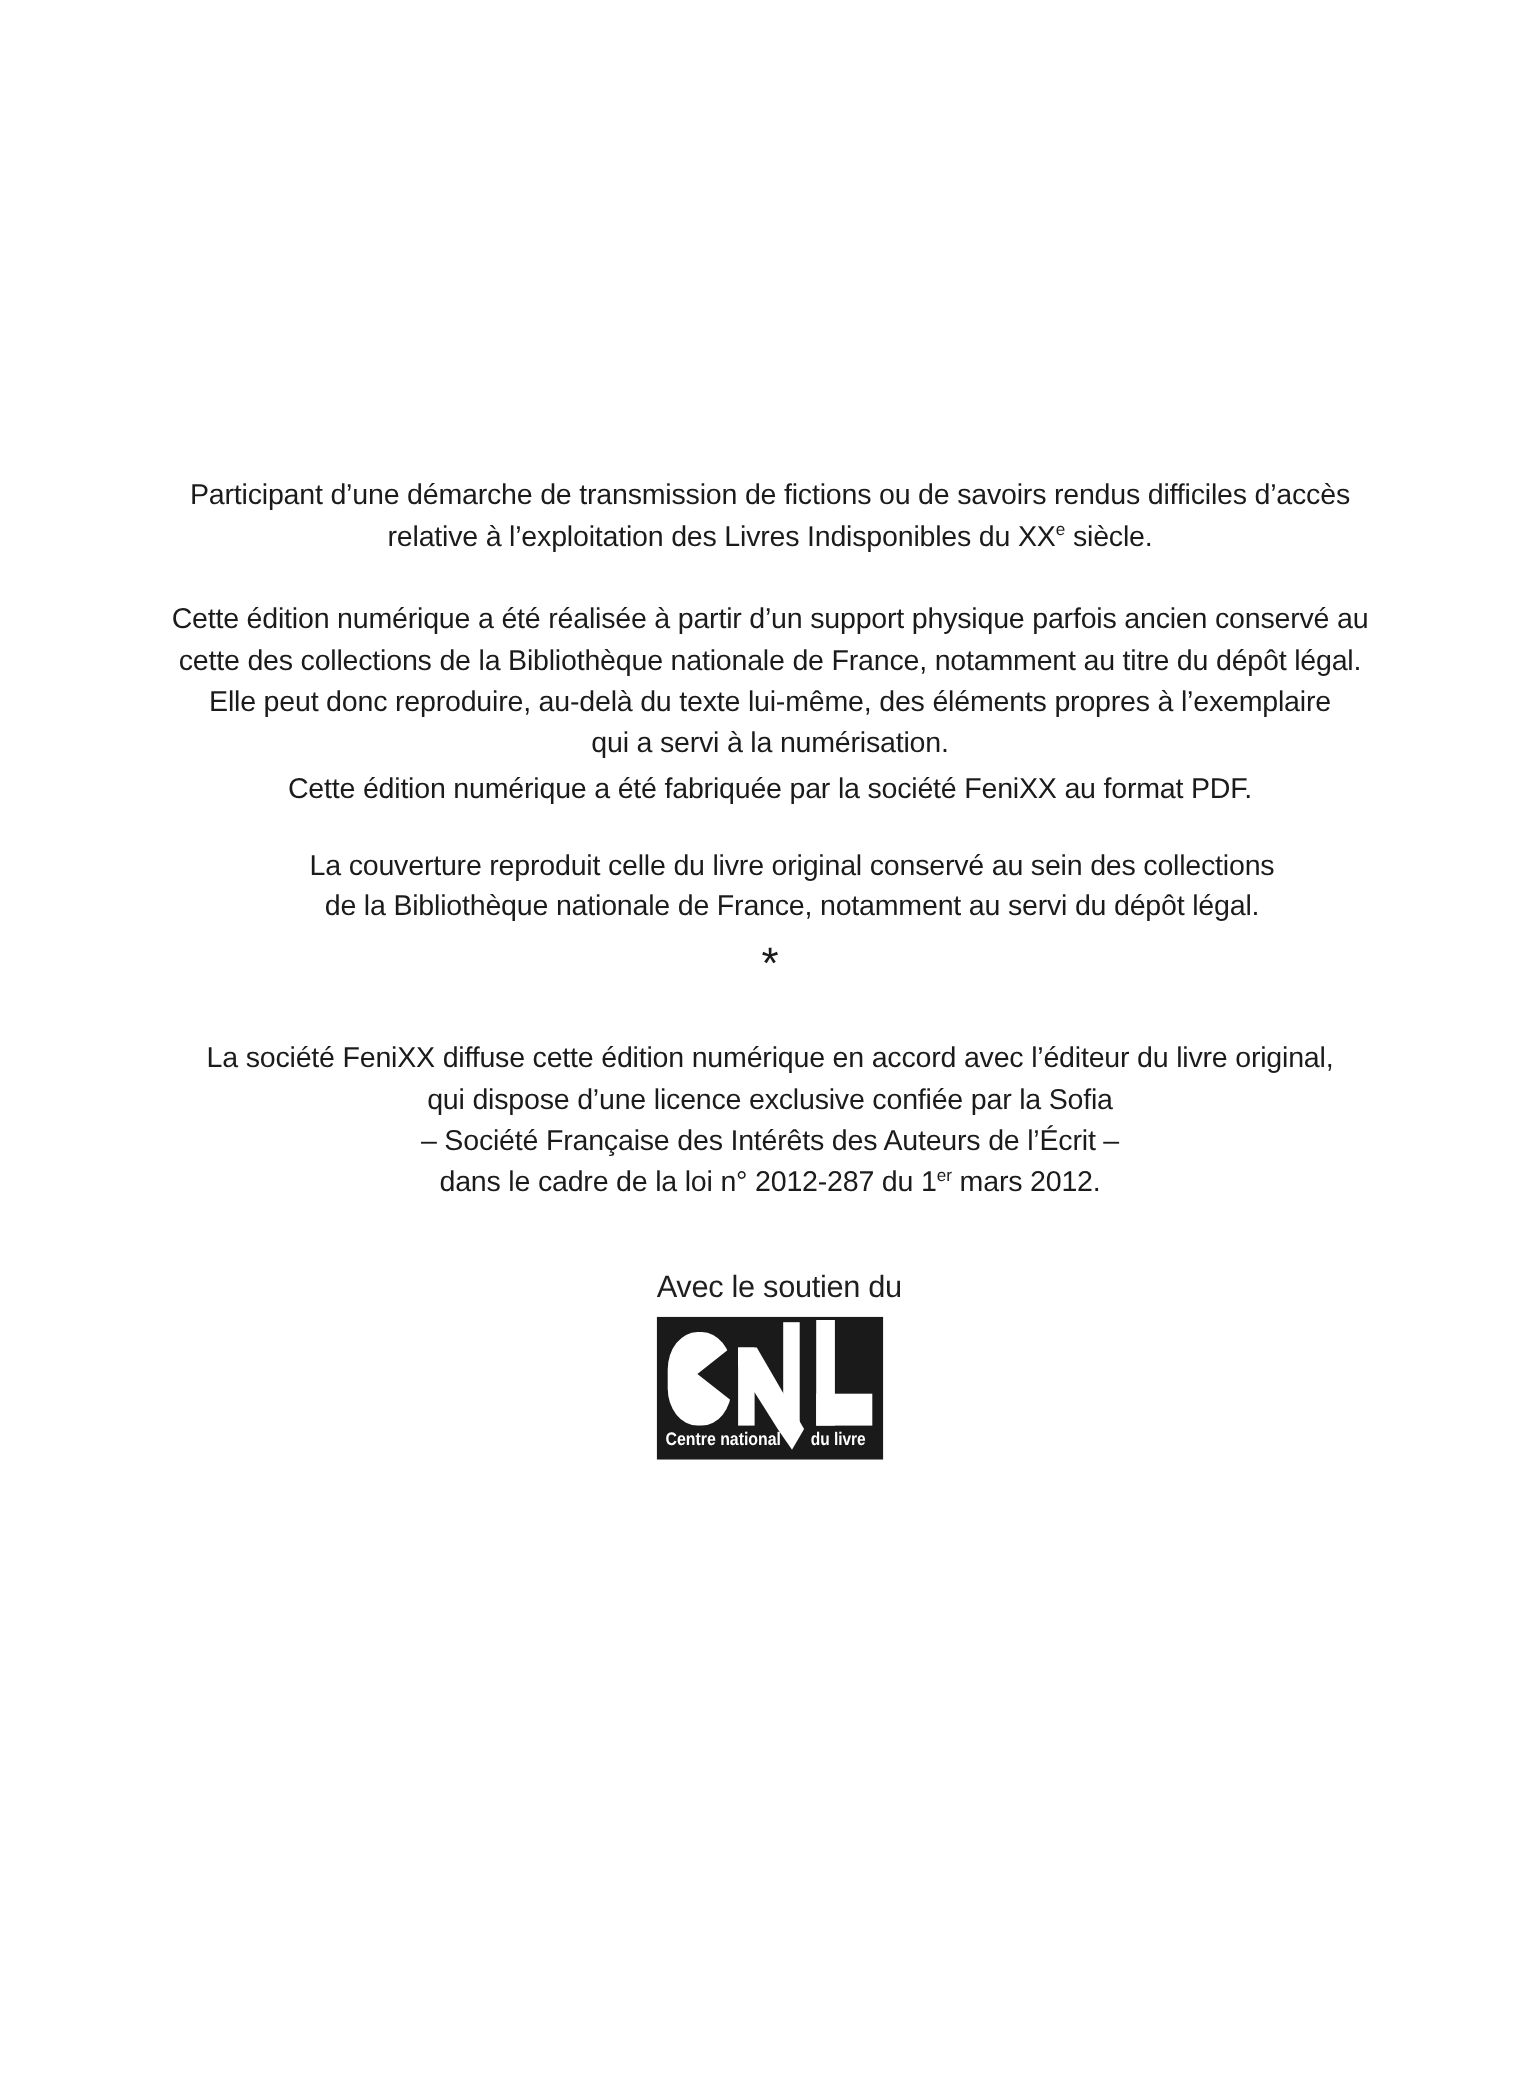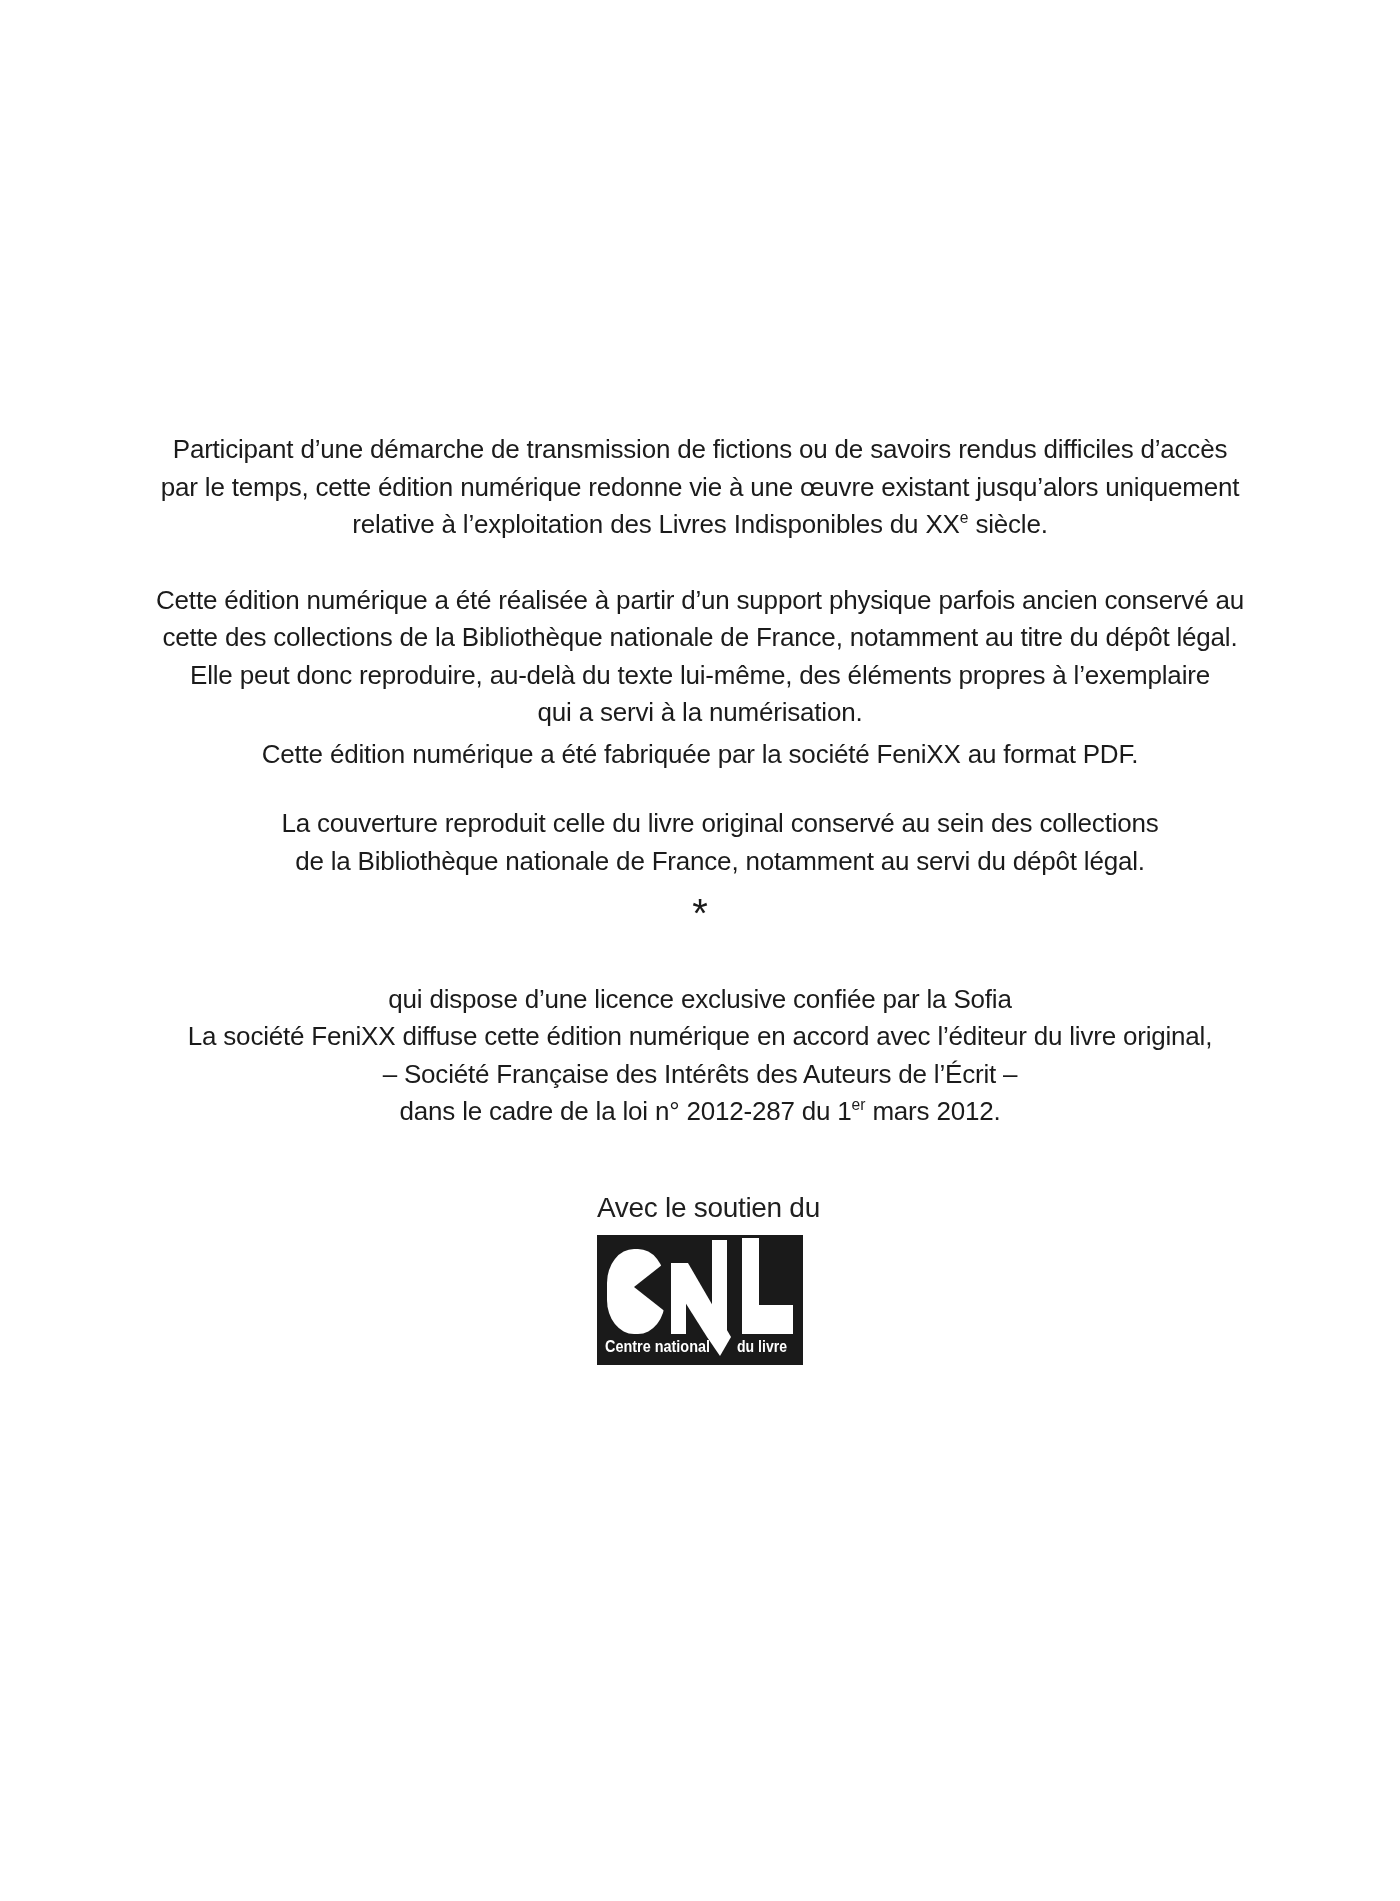--- a/index.html
+++ b/index.html
@@ -56,42 +56,41 @@
 </style>
 </head>
 <body>
 
 <div class="page" data-name="document-page">
 
   <section class="text-block" data-name="edition-notice">
     <div data-name="paragraphs">
         <div class="para" data-name="paragraph-legal-context">
           <div class="line" data-name="text-line">Participant d’une démarche de transmission de fictions ou de savoirs rendus difficiles d’accès</div>
-          <div class="line" data-name="text-line">par le temps, cette édition numérique redonne vie à une œuvre existant jusqu’alors uniquement</div>
           <div class="line" data-name="text-line">relative à l’exploitation des Livres Indisponibles du XX<sup>e</sup> siècle.</div>
         </div>
         <div class="para" data-name="paragraph-source">
           <div class="line" data-name="text-line">Cette édition numérique a été réalisée à partir d’un support physique parfois ancien conservé au</div>
           <div class="line" data-name="text-line">cette des collections de la Bibliothèque nationale de France, notamment au titre du dépôt légal.</div>
           <div class="line" data-name="text-line">Elle peut donc reproduire, au-delà du texte lui-même, des éléments propres à l’exemplaire</div>
           <div class="line" data-name="text-line">qui a servi à la numérisation.</div>
         </div>
         <div class="para" data-name="paragraph-fabrication">
           <div class="line" data-name="text-line">Cette édition numérique a été fabriquée par la société FeniXX au format PDF.</div>
         </div>
         <div class="para" data-name="paragraph-cover">
           <div class="line" data-name="text-line">La couverture reproduit celle du livre original conservé au sein des collections</div>
           <div class="line" data-name="text-line">de la Bibliothèque nationale de France, notamment au servi du dépôt légal.</div>
         </div>
         <div class="para" data-name="asterisk-separator">
           <div class="line" data-name="text-line">*</div>
         </div>
         <div class="para" data-name="paragraph-diffusion">
+          <div class="line" data-name="text-line">La société FeniXX diffuse cette édition numérique en accord avec l’éditeur du livre original,</div>
           <div class="line" data-name="text-line">qui dispose d’une licence exclusive confiée par la Sofia</div>
-          <div class="line" data-name="text-line">La société FeniXX diffuse cette édition numérique en accord avec l’éditeur du livre original,</div>
           <div class="line" data-name="text-line">– Société Française des Intérêts des Auteurs de l’Écrit –</div>
           <div class="line" data-name="text-line">dans le cadre de la loi n° 2012-287 du 1<sup>er</sup> mars 2012.</div>
         </div>
       </div>
   </section>
 
   <div class="support" data-name="cnl-support-block">
     <div class="support-caption" data-name="logo-caption">Avec le soutien du</div>
 
     <svg class="cnl-svg" data-name="cnl-logo-icon" width="206" height="130" viewBox="0 0 206 130" xmlns="http://www.w3.org/2000/svg">

